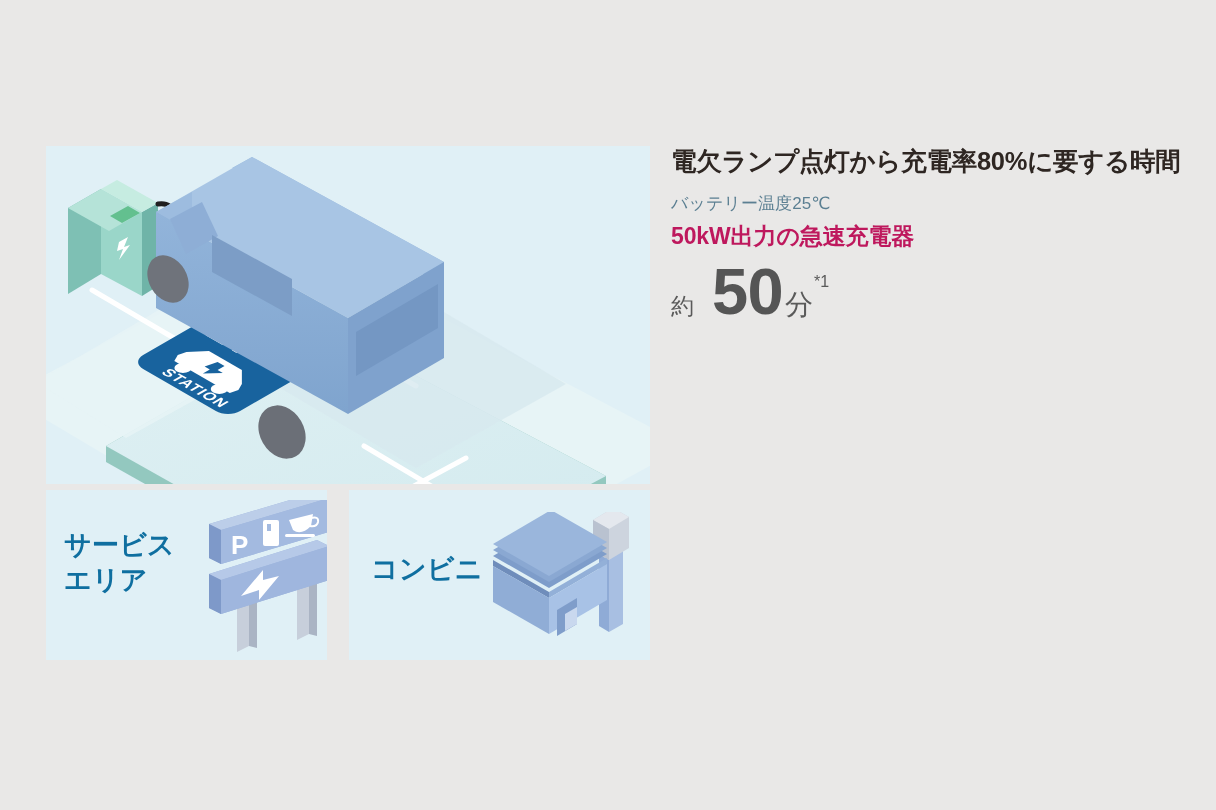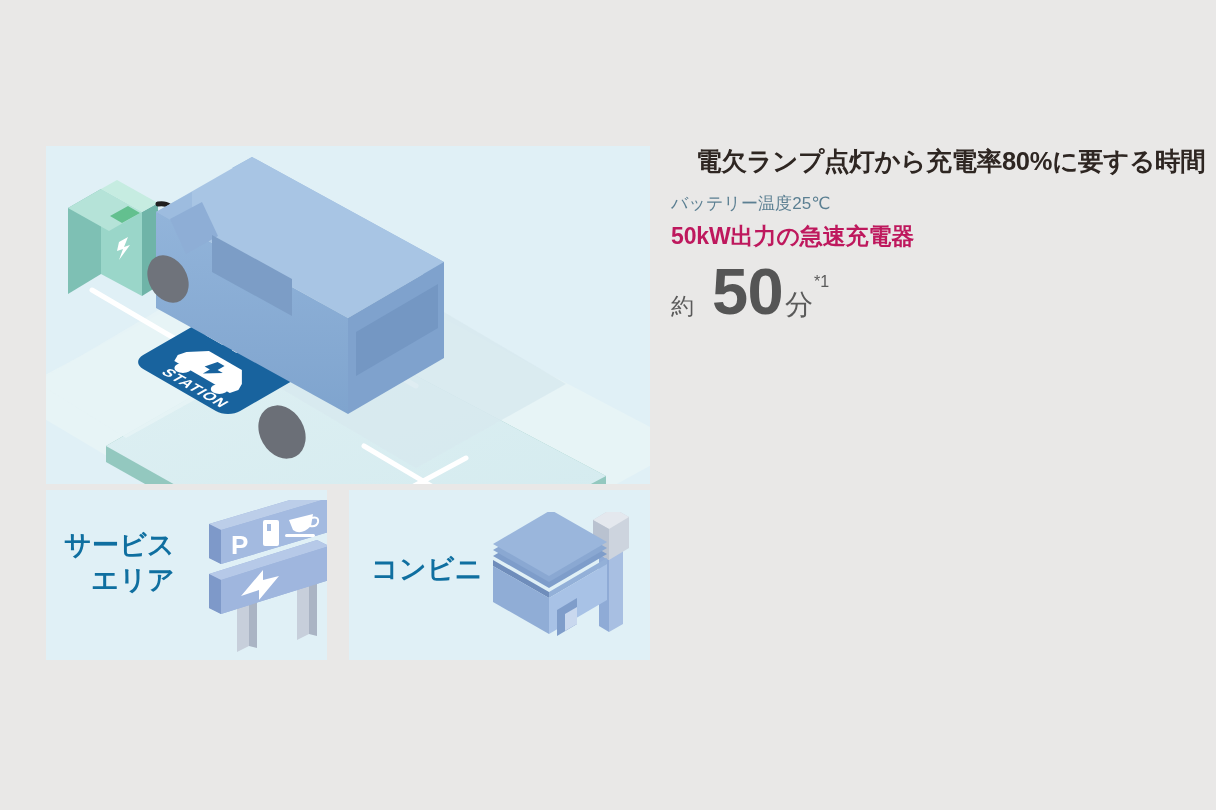--- a/index.html
+++ b/index.html
@@ -34,21 +34,21 @@
     overflow: hidden;
   }
 
   .bottom-panel {
     position: absolute;
     top: 344px;
     height: 170px;
     background: #e0f0f6;
     overflow: hidden;
   }
-  #service-area-panel { left: 0px;   width: 281px; text-align: right; }
+  #service-area-panel { left: 0px;   width: 281px; }
   #convenience-panel  { left: 303px; width: 301px; }
 
   .panel-label {
     position: absolute;
     font-weight: bold;
     color: #0f6fa0;
     letter-spacing: 0.01em;
     line-height: 1.28;
     white-space: pre-line;
   }
@@ -70,21 +70,20 @@
     top: 146px;
     width: 520px;
   }
   #headline {
     font-size: 25.5px;
     font-weight: bold;
     color: #2e2622;
     letter-spacing: -0.01em;
     white-space: nowrap;
     line-height: 1.2;
-    margin-left: 25px;
   }
   #battery-note {
     margin-top: 17px;
     font-size: 17px;
     color: #5b7f92;
     letter-spacing: 0.005em;
     line-height: 1.2;
   }
   #charger-spec {
     margin-top: 9px;

